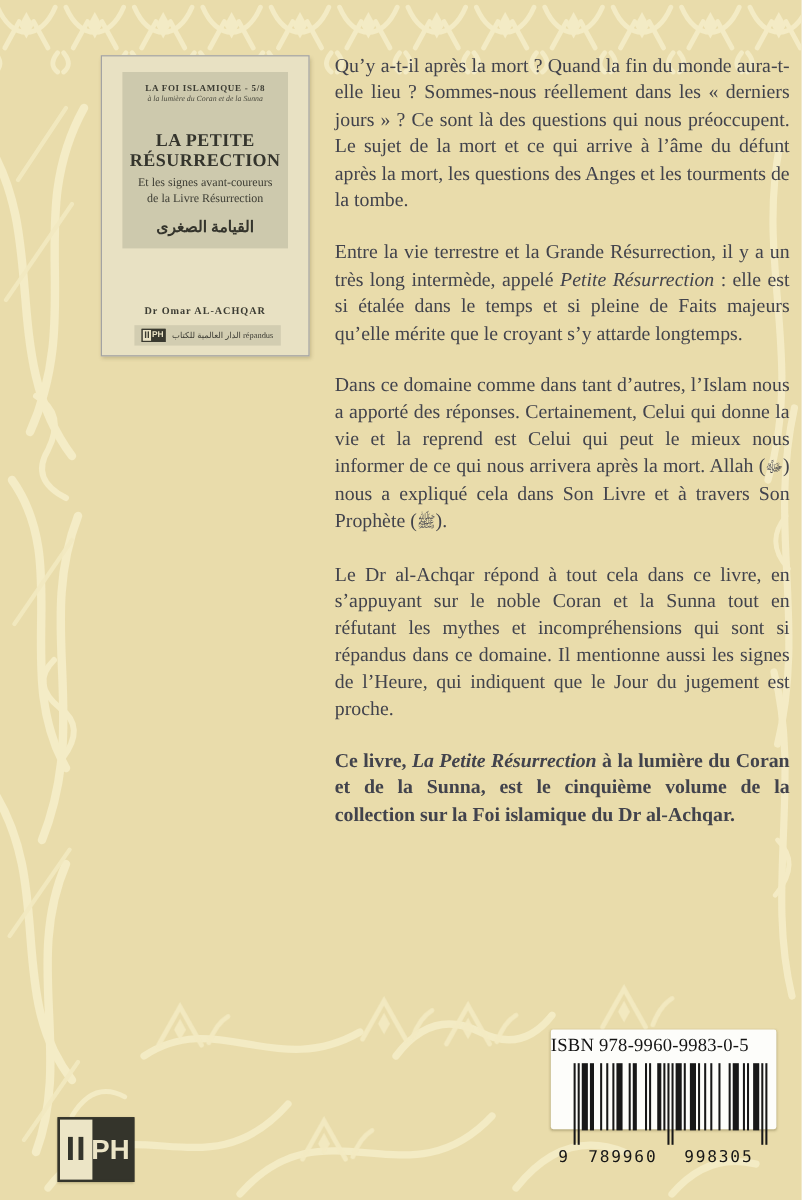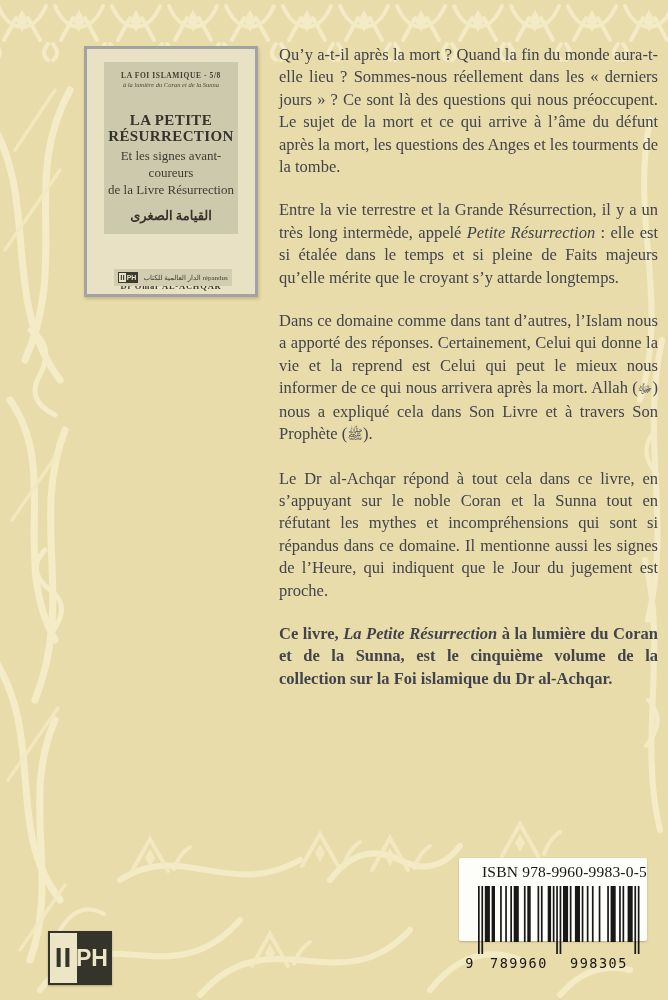--- a/index.html
+++ b/index.html
@@ -18,21 +18,21 @@
     position: absolute; inset: 0;
     width: 668px; height: 1000px;
     pointer-events: none;
   }
 
   
   .cover {
     position: absolute; left: 84px; top: 46px;
     width: 174px; height: 251px;
     background: #e8e1c3;
-    border: 3px solid #a3a3a3;
+    border: 1px solid #a3a3a3;
     box-shadow: 1px 2px 3px rgba(90,80,40,0.25);
     text-align: center;
   }
   .cover-panel {
     margin: 13px 17px 0 17px;
     background: #cdc9ad;
     padding: 9px 4px 10px 4px;
   }
   .cover-series {
     font-size: 7.5px; font-weight: bold; letter-spacing: 0.6px;
@@ -42,21 +42,21 @@
     font-size: 6.5px; font-style: italic; color: #4a4a3e;
     margin-top: 1px;
   }
   .cover-title {
     margin-top: 24px;
     font-size: 15px; font-weight: bold; line-height: 1.08;
     letter-spacing: 0.4px; color: #34342c;
   }
   .cover-subtitle {
     margin-top: 4px;
-    font-size: 13px; line-height: 1.3; color: #3c3c33;
+    font-size: 10px; line-height: 1.3; color: #3c3c33;
   }
   .cover-arabic {
     margin-top: 9px;
     font-size: 13px; font-weight: bold; color: #34342c;
   }
   .cover-author {
     margin-top: 47px;
     font-size: 8.5px; font-weight: bold; letter-spacing: 0.8px;
     color: #3c3c33;
   }
@@ -87,21 +87,21 @@
   .blurb p:last-child { margin-bottom: 0; font-weight: bold; }
   .blurb em { font-style: italic; }
   .honorific { font-size: 13px; }
 
   
   .isbn-panel {
     position: absolute; left: 459px; top: 858px;
     width: 188px; height: 83px;
     background: #fdfdfa;
     border-radius: 2px;
-    text-align: right;
+    text-align: left;
     padding-top: 5px;
     box-shadow: 0 1px 2px rgba(80,70,30,0.3);
   }
   .isbn-label {
     font-family: "Liberation Serif", serif;
     font-size: 15.5px; color: #141414; letter-spacing: 0.2px;
     white-space: nowrap;
   }
   .barcode-svg { display: block; margin: 3px auto 0 auto; }
   .barcode-digits {

